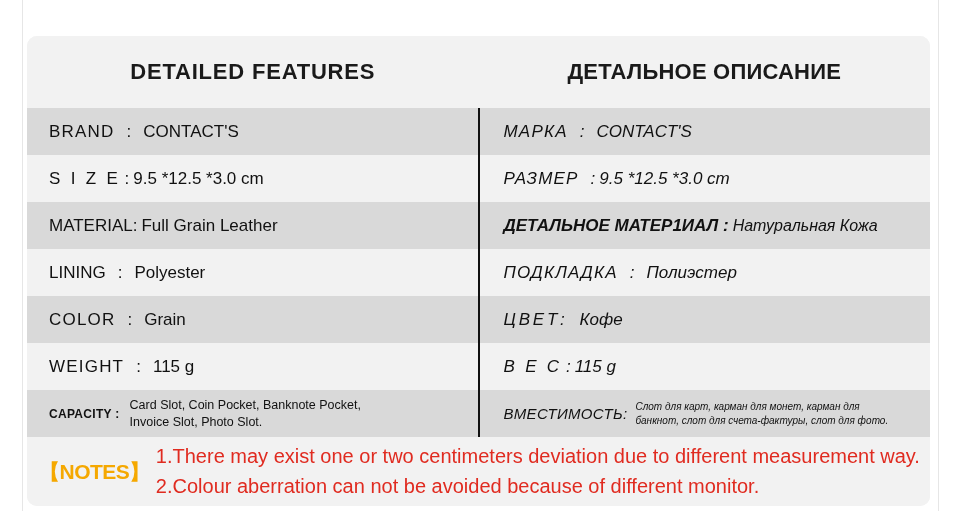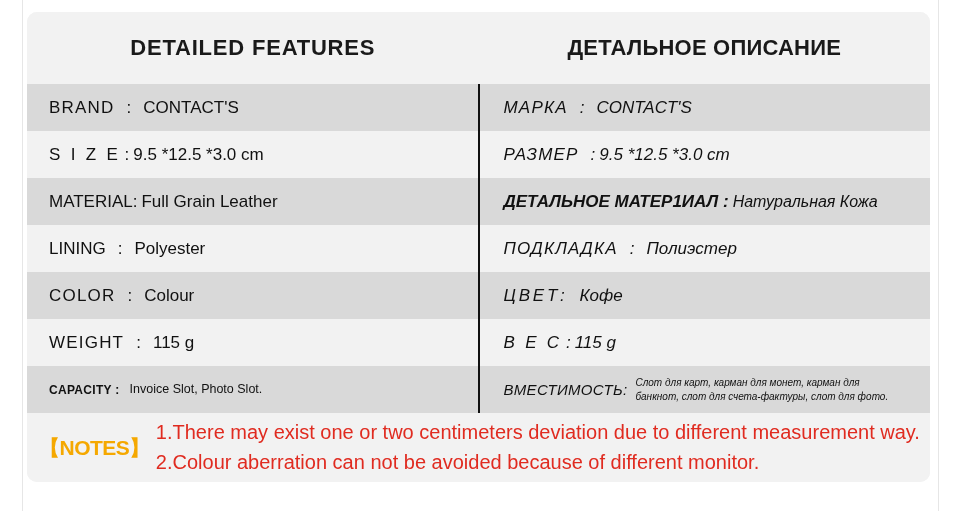--- a/index.html
+++ b/index.html
@@ -22,21 +22,21 @@
     width: 1px;
     height: 511px;
     background: #e6e6e6;
   }
   .rail-left  { left: 22px; }
   .rail-right { left: 938px; }
 
   .spec-card {
     position: absolute;
     left: 27px;
-    top: 12px;
+    top: 36px;
     width: 903px;
     height: 470px;
     border-radius: 10px;
     overflow: hidden;
     background: #f2f2f2;
   }
 
   
   .spec-header {
     display: flex;
@@ -222,21 +222,21 @@
         <span class="lbl sp-sm">ПОДКЛАДКА</span>
         <span class="val gap">:</span>
         <span class="val gap">Полиэстер</span>
       </div>
     </div>
 
     <div class="spec-row alt">
       <div class="cell">
         <span class="lbl sp-sm">COLOR</span>
         <span class="val gap">:</span>
-        <span class="val gap">Colour</span>
+        <span class="val gap">Grain</span>
       </div>
       <div class="cell cell-right">
         <span class="lbl sp">ЦВЕТ:</span>
         <span class="val gap">Кофе</span>
       </div>
     </div>
 
     <div class="spec-row">
       <div class="cell">
         <span class="lbl sp-sm">WEIGHT</span>
@@ -247,20 +247,21 @@
         <span class="lbl sp">В Е С</span>
         <span class="val">:</span>
         <span class="val">115 g</span>
       </div>
     </div>
 
     <div class="spec-row alt">
       <div class="cell">
         <span class="cap-lbl">CAPACITY  :</span>
         <span class="cap-val">
+          <div>Card Slot, Coin Pocket, Banknote Pocket,</div>
           <div>Invoice Slot, Photo Slot.</div>
         </span>
       </div>
       <div class="cell cell-right">
         <span class="cap-lbl cap-lbl-ru">ВМЕСТИМОСТЬ:</span>
         <span class="cap-val cap-val-ru">
           <div>Слот для карт, карман для монет, карман для</div>
           <div>банкнот, слот для счета-фактуры, слот для фото.</div>
         </span>
       </div>

